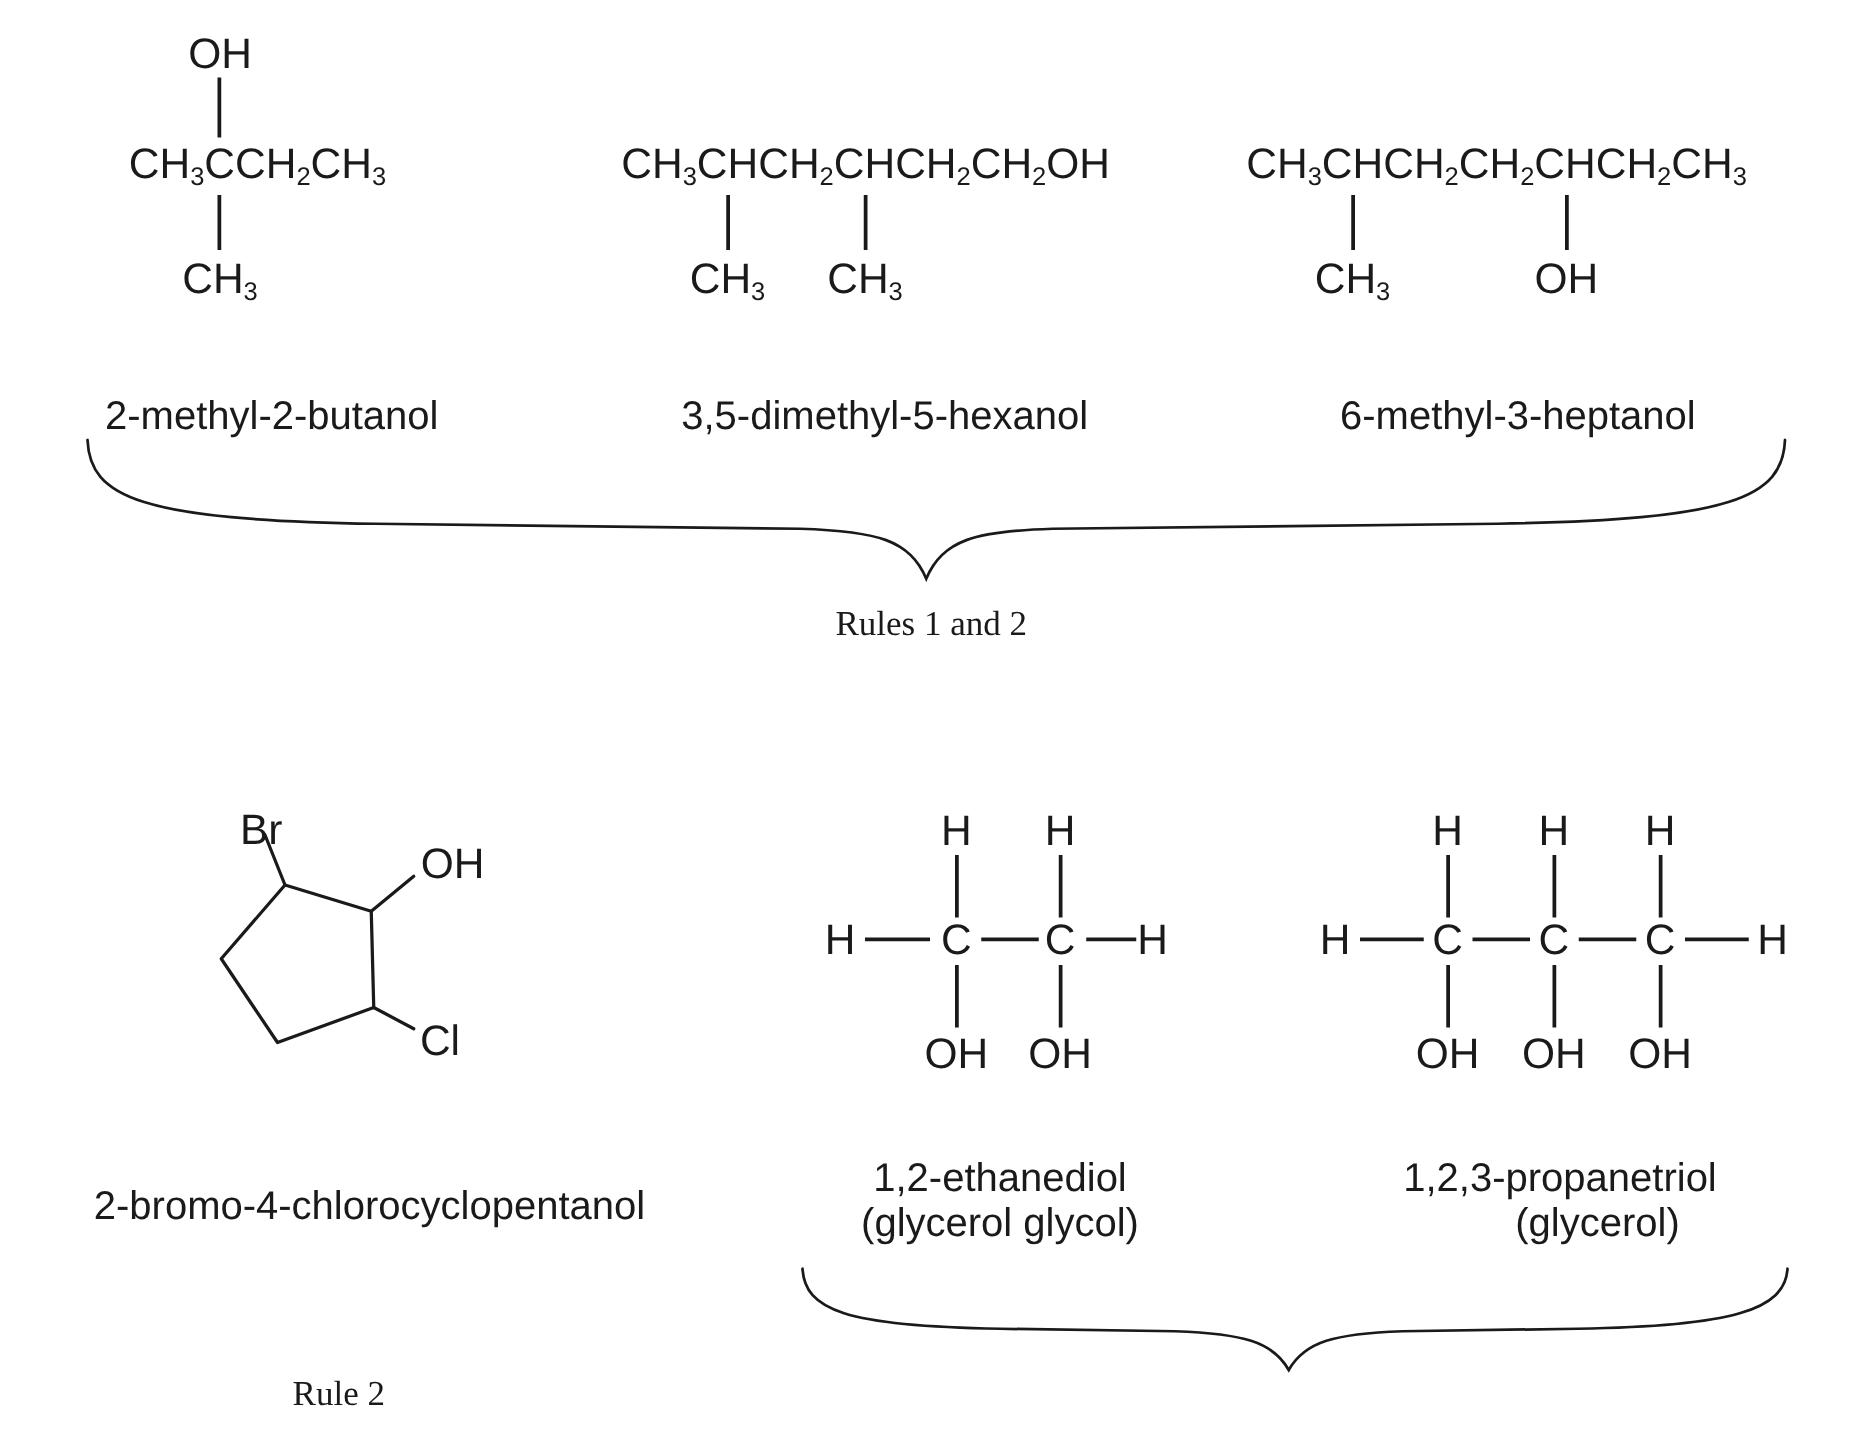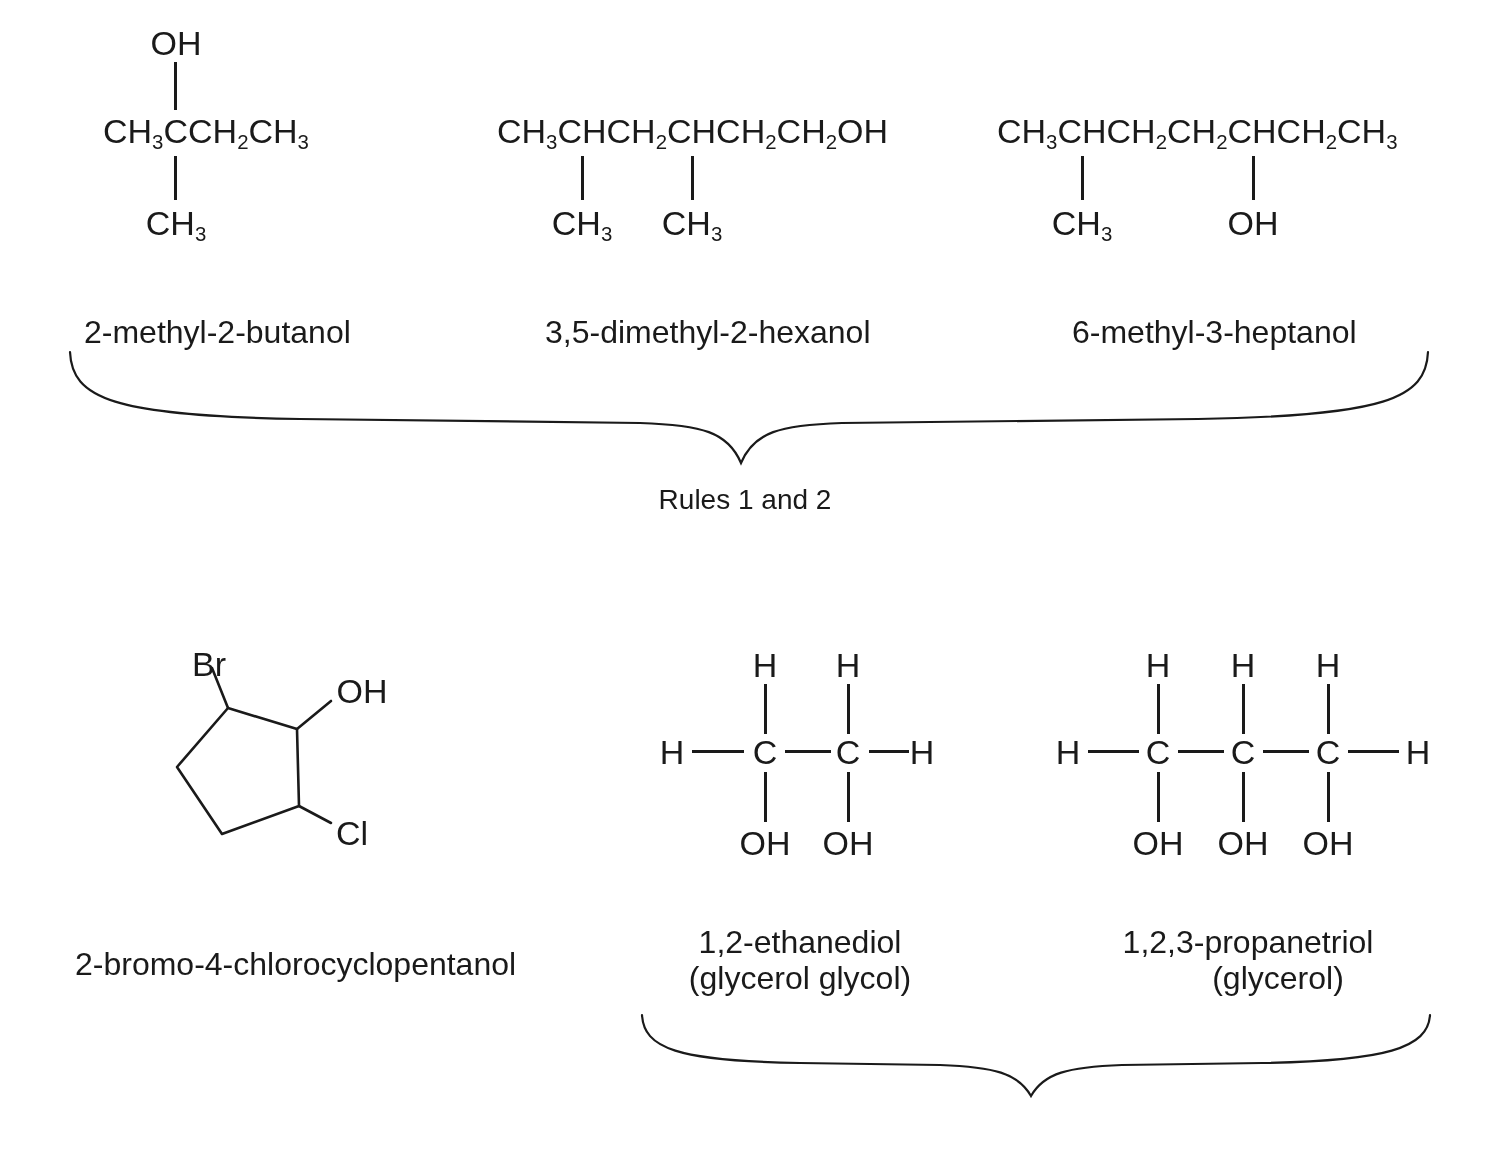--- a/index.html
+++ b/index.html
@@ -6,21 +6,21 @@
   body { font-family:"Liberation Sans", sans-serif; color:#1a1a1a; }
   .canvas { position:relative; width:1499px; height:1157px; background:#ffffff; overflow:hidden; }
   .overlay { position:absolute; left:0; top:0; pointer-events:none; }
   .formula, .atom, .name-label, .rule-label, .cap-label { position:absolute; white-space:nowrap; }
   .formula, .atom, .cap-label { font-size:34px; line-height:1.15; }
   .atom { transform:translateX(-50%); }
   sub { font-size:0.6em; vertical-align:baseline; position:relative; top:0.28em; }
   .vline { position:absolute; width:2.5px; background:#1a1a1a; }
   .hline { position:absolute; height:2.5px; background:#1a1a1a; }
   .name-label { font-size:32px; }
-  .rule-label { font-size:28px; width:300px; text-align:center; }
+  .rule-label { font-size:28px; width:300px; text-align:center;font-family:Liberation Serif, serif; }
   .center-label { width:300px; text-align:center; }
 </style>
 </head>
 <body>
 
 <div class="canvas">
 
   <svg class="overlay" width="1499" height="1157" viewBox="0 0 1499 1157">
     <path d="M 70 352 C 72 398 112 416 300 419 L 640 423 C 702 425 728 432 741 463
              C 754 432 780 425 842 423 L 1198 419 C 1386 416 1426 398 1428 352" fill="none" stroke="#1a1a1a" stroke-width="2.2" stroke-linecap="round"></path>
@@ -40,40 +40,41 @@
     <span class="atom" style="left:176px; top:204px">CH<sub>3</sub></span>
     <span class="name-label" style="left:84px; top:314px">2-methyl-2-butanol</span>
   </div>
 
   <div>
     <span class="formula" style="left:497px; top:112px">CH<sub>3</sub>CHCH<sub>2</sub>CHCH<sub>2</sub>CH<sub>2</sub>OH</span>
     <div class="vline" style="left:581px; top:156px; height:44px"></div>
     <div class="vline" style="left:691px; top:156px; height:44px"></div>
     <span class="atom" style="left:582px; top:204px">CH<sub>3</sub></span>
     <span class="atom" style="left:692px; top:204px">CH<sub>3</sub></span>
-    <span class="name-label" style="left:545px; top:314px">3,5-dimethyl-2-hexanol</span>
+    <span class="name-label" style="left:545px; top:314px">3,5-dimethyl-5-hexanol</span>
   </div>
 
   <div>
     <span class="formula" style="left:997px; top:112px">CH<sub>3</sub>CHCH<sub>2</sub>CH<sub>2</sub>CHCH<sub>2</sub>CH<sub>3</sub></span>
     <div class="vline" style="left:1081px; top:156px; height:44px"></div>
     <div class="vline" style="left:1252px; top:156px; height:44px"></div>
     <span class="atom" style="left:1082px; top:204px">CH<sub>3</sub></span>
     <span class="atom" style="left:1253px; top:204px">OH</span>
     <span class="name-label" style="left:1072px; top:314px">6-methyl-3-heptanol</span>
   </div>
 
   <div class="rule-label" style="left:595px; top:484px">Rules 1 and 2</div>
 
   <div>
     <span class="atom" style="left:209px; top:645px">Br</span>
     <span class="atom" style="left:362px; top:672px">OH</span>
     <span class="atom" style="left:352px; top:814px">Cl</span>
     <span class="name-label" style="left:75px; top:946px">2-bromo-4-chlorocyclopentanol</span>
   </div>
+  <div class="rule-label" style="left:121px; top:1100px">Rule 2</div>
 
   <div>
     <span class="atom" style="left:765px; top:646px">H</span>
     <span class="atom" style="left:848px; top:646px">H</span>
     <div class="vline" style="left:764px; top:684px; height:50px"></div>
     <div class="vline" style="left:847px; top:684px; height:50px"></div>
 
     <span class="atom" style="left:672px; top:733px">H</span>
     <div class="hline" style="left:692px; top:750px; width:52px"></div>
     <span class="atom" style="left:765px; top:733px">C</span>

